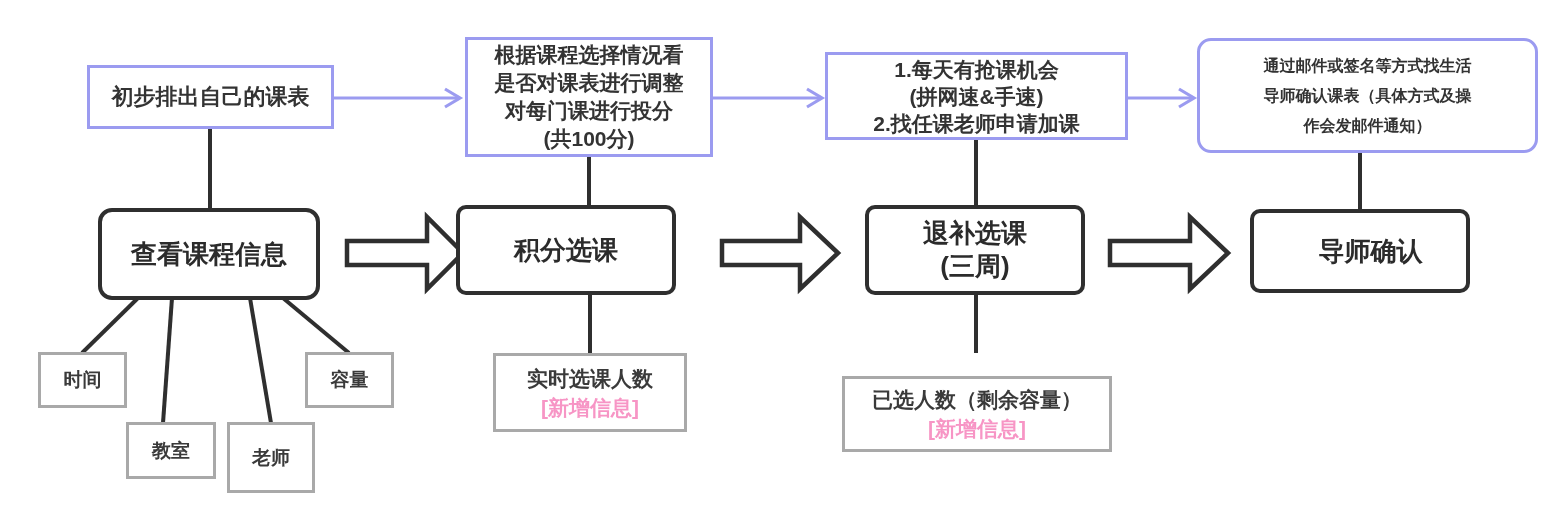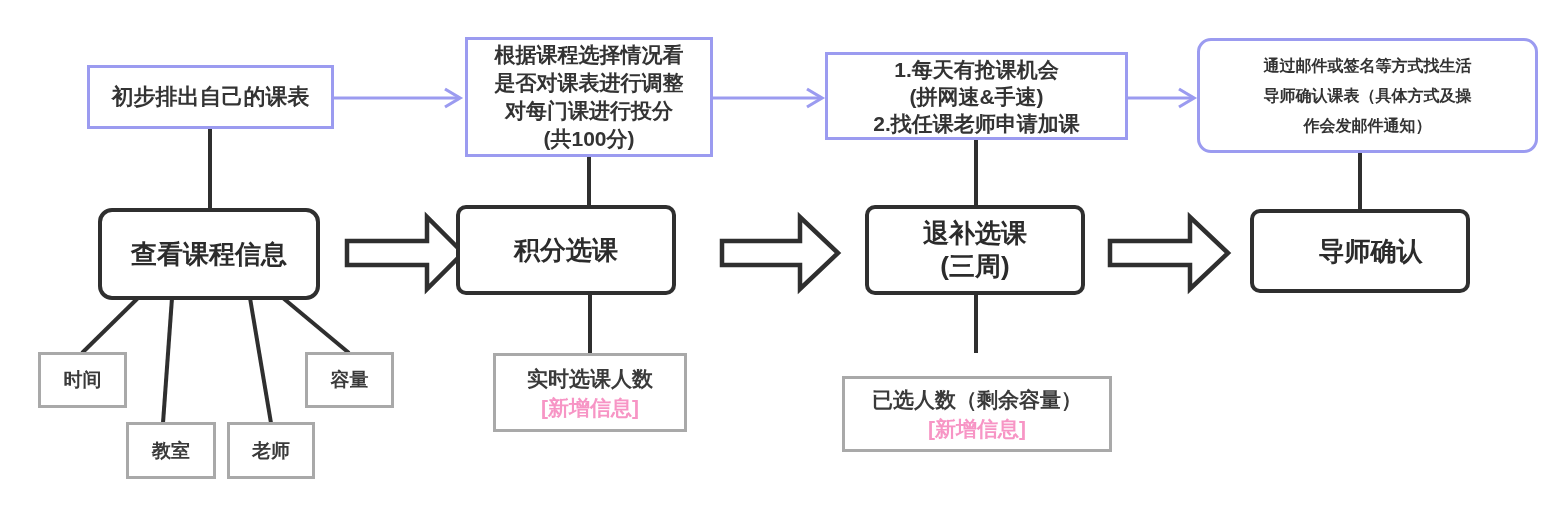--- a/index.html
+++ b/index.html
@@ -109,21 +109,21 @@
 作会发邮件通知）</div>
 
   <div class="box stage" style="left:98px; top:208px; width:222px; height:92px;border-radius:14px;">查看课程信息</div>
   <div class="box stage" style="left:456px; top:205px; width:220px; height:90px;">积分选课</div>
   <div class="box stage" style="left:865px; top:205px; width:220px; height:90px;">退补选课
 (三周)</div>
   <div class="box stage" style="left:1250px; top:209px; width:220px; height:84px;padding-left:21px;">导师确认</div>
 
   <div class="box attr" style="left:38px; top:352px; width:89px; height:56px;">时间</div>
   <div class="box attr" style="left:118px; top:422px; width:90px; height:57px;margin-left:8px;">教室</div>
-  <div class="box attr" style="left:227px; top:422px; width:88px; height:57px;">老师</div>
+  <div class="box attr" style="left:227px; top:422px; width:88px; height:71px;">老师</div>
   <div class="box attr" style="left:305px; top:352px; width:89px; height:56px;">容量</div>
 
   <div class="box info" style="left:493px; top:353px; width:194px; height:79px;">
     <div>实时选课人数</div>
     <div class="tag">[新增信息]</div>
   </div>
   <div class="box info" style="left:842px; top:352px; width:270px; height:76px;margin-top:24px;">
     <div>已选人数（剩余容量）</div>
     <div class="tag">[新增信息]</div>
   </div>

